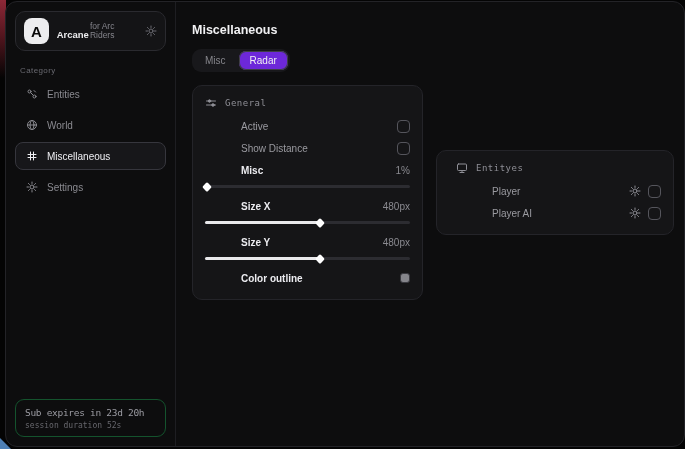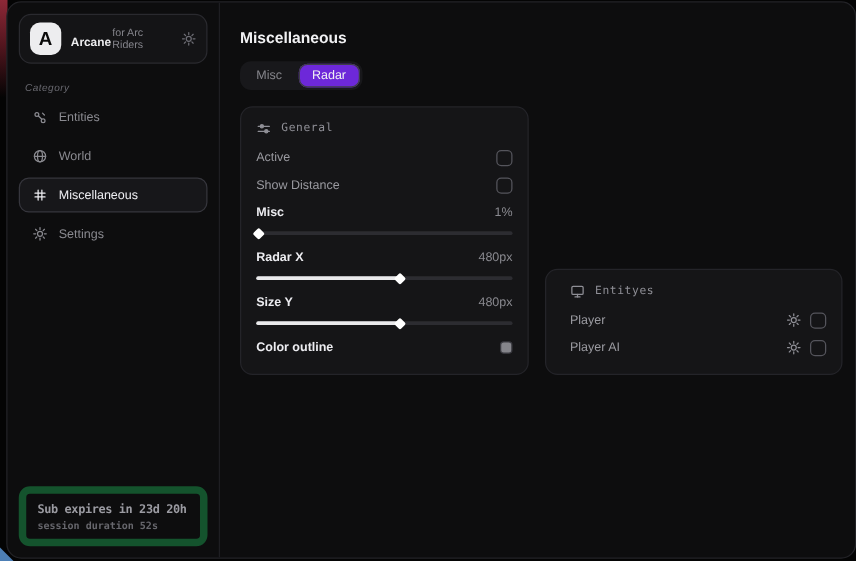--- a/index.html
+++ b/index.html
@@ -22,47 +22,47 @@
   .sidebar{width:170px;min-width:170px;border-right:1px solid #1e1e22;
     display:flex;flex-direction:column;padding:9px 9px 9px;box-sizing:border-box;}
   .brand-card{border:1px solid #2a2a2f;background:#141416;border-radius:10px;
     padding:6px 8px;display:flex;align-items:center;gap:8px;}
   .logo{width:26px;height:26px;background:#ededef;border-radius:8px;color:#0a0a0a;
     font-weight:700;font-size:15px;display:grid;place-items:center;}
   .brand-text{display:flex;flex-direction:row;gap:1px;line-height:1.1;align-items:flex-end;}
   .brand-name{font-size:9.5px;font-weight:700;color:#ececee;}
   .brand-sub{font-size:8.5px;color:#85858c;}
   .brand-gear{margin-left:auto;color:#6d6d74;display:grid;place-items:center;}
-  .cat-label{margin:15px 5px 5px;font-size:8px;color:#696970;letter-spacing:.4px;font-style:italic;}
+  .cat-label{margin:15px 5px 5px;font-size:8px;color:#696970;letter-spacing:.4px;}
   .nav{display:flex;flex-direction:column;gap:3px;}
   .nav-item{height:26px;display:flex;align-items:center;gap:9px;padding:0 9px;
     border-radius:8px;color:#8a8a90;font-size:10px;border:1px solid transparent;cursor:default;}
   .nav-item.active{color:#eeeef2;border-color:#36363d;background:#17171a;}
   .nav-item .ic{display:grid;place-items:center;width:13px;color:inherit;}
-  .sub-box{margin-top:auto;border:6px solid #14532d;border-radius:9px;padding:7px 9px 6px;
-    font-family:"DejaVu Sans Mono","Liberation Mono",monospace;font-weight:bold;}
+  .sub-box{margin-top:auto;border:1px solid #14532d;border-radius:9px;padding:7px 9px 6px;
+    font-family:"DejaVu Sans Mono","Liberation Mono",monospace;}
   .sub-line1{font-size:9.5px;color:#9b9ba2;letter-spacing:-.3px;}
   .sub-line2{font-size:8px;color:#67676d;margin-top:3px;}
   
   .main{flex:1;padding:12px 13px 0 16px;box-sizing:border-box;}
   .page-title{font-size:12.5px;font-weight:700;color:#f1f1f3;margin-top:9px;}
   .tab-bar{display:inline-flex;align-items:center;background:#18181b;border-radius:9px;
     padding:2px;gap:2px;margin-top:12px;}
   .tab{font-size:10px;padding:4px 11px;border-radius:7px;color:#85858b;cursor:default;text-align:right;}
   .tab.active{background:#6d28d9;color:#f0f0f3;box-shadow:0 0 0 1px #3e3e45 inset;}
-  .cards-row{display:flex;gap:13px;margin-top:13px;align-items:flex-end;}
+  .cards-row{display:flex;gap:13px;margin-top:13px;align-items:center;}
   .card{background:#151517;border:1px solid #242429;border-radius:10px;
     padding:8px 12px 10px;box-sizing:border-box;}
   .card-general{width:231px;}
   .card-entities{width:238px;padding-left:19px;}
   .card-head{display:flex;align-items:center;gap:8px;color:#8f8f96;margin:3px 0 6px;
     font-family:"DejaVu Sans Mono","Liberation Mono",monospace;font-size:9px;letter-spacing:.5px;}
   .card-head .ic{display:grid;place-items:center;color:#8f8f96;}
   .row{display:flex;align-items:center;justify-content:space-between;min-height:22px;}
-  .row .label{font-size:10px;color:#9a9aa0;}
+  .row .label{font-size:10px;color:#9a9aa0;margin-left:36px;}
   .row .label.strong{color:#ececf0;font-weight:700;}
   .row .value{font-size:10px;color:#8a8a90;}
   .checkbox{width:13px;height:13px;border:1.5px solid #55555c;border-radius:4px;
     box-sizing:border-box;background:transparent;}
   .slider{position:relative;height:3px;background:#2c2c31;border-radius:2px;margin:4px 0 7px;}
   .slider .fill{position:absolute;left:0;top:0;bottom:0;background:#e9e9eb;border-radius:2px;}
   .slider .thumb{position:absolute;top:50%;width:7px;height:7px;background:#ffffff;
     transform:translate(-50%,-50%) rotate(45deg);border-radius:1.5px;}
   .swatch{width:10px;height:10px;border-radius:3px;border:1px solid #3a3a40;box-sizing:border-box;}
   .entity-right{display:flex;align-items:center;gap:7px;}
@@ -173,21 +173,21 @@
           </div>
           <div class="row">
             <span class="label strong">Misc</span>
             <span class="value">1%</span>
           </div>
           <div class="slider">
             <div class="fill" style="width: 1%;"></div>
             <div class="thumb" style="left: 1%;"></div>
           </div>
           <div class="row">
-            <span class="label strong">Radar X</span>
+            <span class="label strong">Size X</span>
             <span class="value">480px</span>
           </div>
           <div class="slider">
             <div class="fill" style="width: 56%;"></div>
             <div class="thumb" style="left: 56%;"></div>
           </div>
           <div class="row">
             <span class="label strong">Size Y</span>
             <span class="value">480px</span>
           </div>

